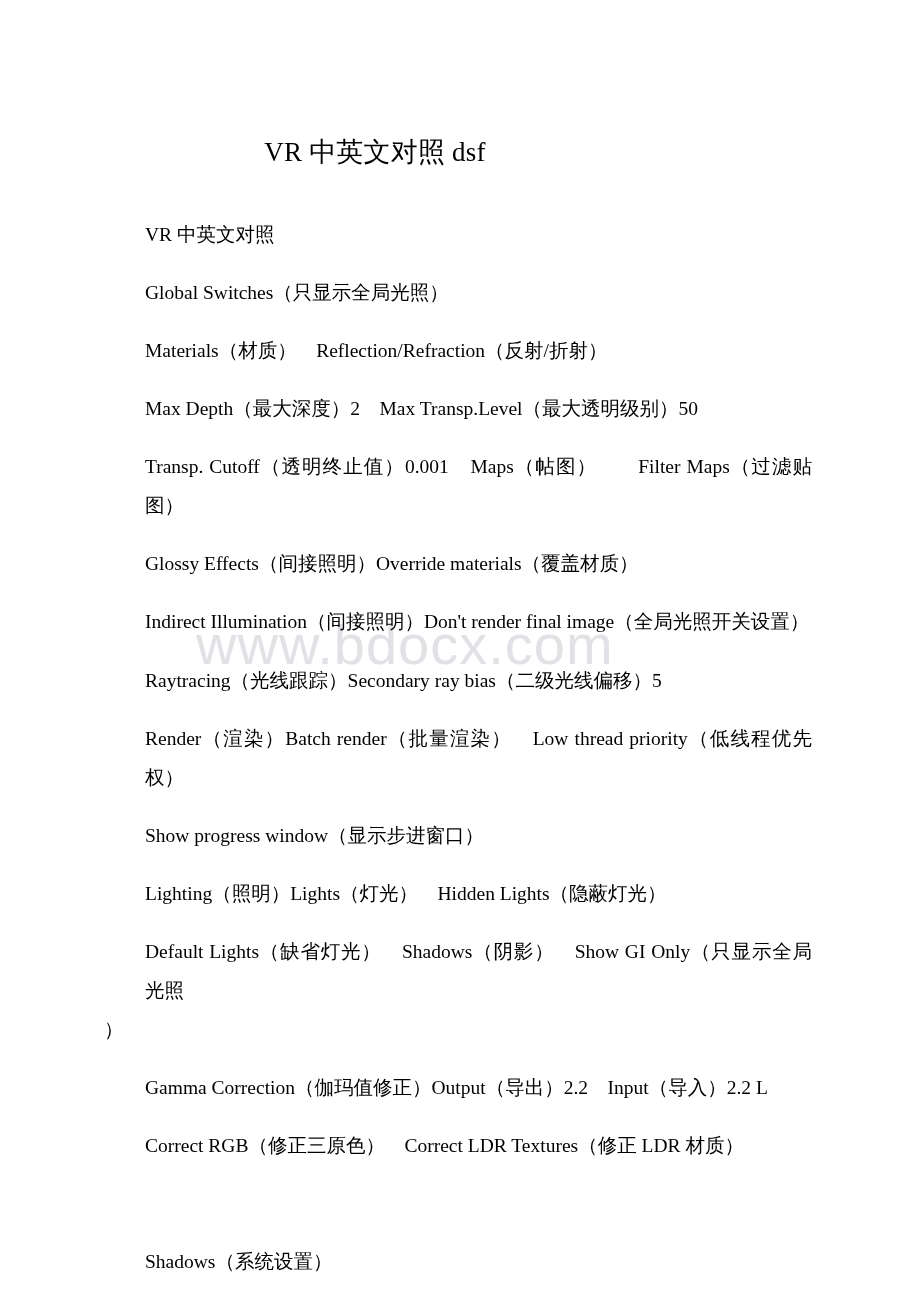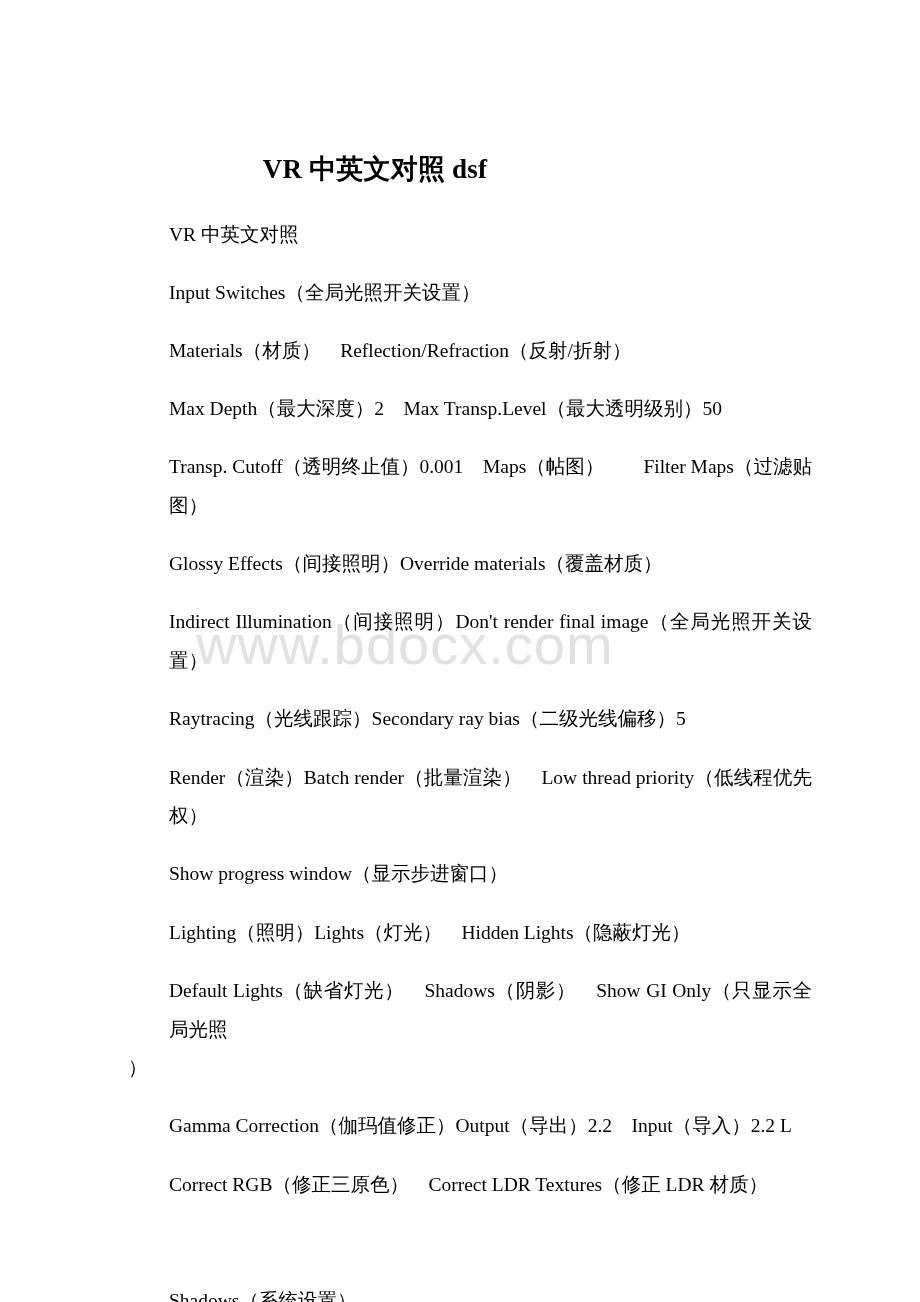--- a/index.html
+++ b/index.html
@@ -47,46 +47,45 @@
     top: 0;
     width: 920px;
     z-index: 1;
   }
 
   .doc-title {
     margin: 0;
     padding: 0;
     position: absolute;
     left: 0;
-    top: 152px;
+    top: 135px;
     width: 750px;
     text-align: center;
     font-size: 27px;
     line-height: 34px;
-    font-weight: bold;
+    font-weight: normal;
     letter-spacing: 0.2px;
   }
 
   .body-block {
     position: absolute;
     left: 104px;
     top: 196px;
     width: 708px;
   }
 
   .line {
     font-size: 19.5px;
     line-height: 38.7px;
     text-align: justify;
     text-justify: inter-ideograph;
     padding-left: 41px;
     text-indent: 0;
     white-space: normal;
     word-break: break-word;
-    margin-left: 24px;
   }
 
   
   .line.wrap {
     padding-left: 41px;
     text-indent: 0;
   }
   .line.wrap .overflow-char {
     display: block;
     margin-left: -41px;
@@ -103,21 +102,21 @@
 
   <div class="watermark">www.bdocx.com</div>
 
   <div class="content">
 
     <h1 class="doc-title">VR 中英文对照 dsf</h1>
 
     <div class="body-block">
 
       <p class="line">VR 中英文对照</p>
-      <p class="line">Input Switches（全局光照开关设置）</p>
+      <p class="line">Global Switches（只显示全局光照）</p>
       <p class="line">Materials（材质）　Reflection/Refraction（反射/折射）</p>
       <p class="line">Max Depth（最大深度）2　Max Transp.Level（最大透明级别）50</p>
       <p class="line">Transp. Cutoff（透明终止值）0.001　Maps（帖图）　　Filter Maps（过滤贴图）</p>
       <p class="line">Glossy Effects（间接照明）Override materials（覆盖材质）</p>
       <p class="line">Indirect Illumination（间接照明）Don't render final image（全局光照开关设置）</p>
       <p class="line">Raytracing（光线跟踪）Secondary ray bias（二级光线偏移）5</p>
       <p class="line">Render（渲染）Batch render（批量渲染）　Low thread priority（低线程优先权）</p>
       <p class="line">Show progress window（显示步进窗口）</p>
       <p class="line">Lighting（照明）Lights（灯光）　Hidden Lights（隐蔽灯光）</p>
 

